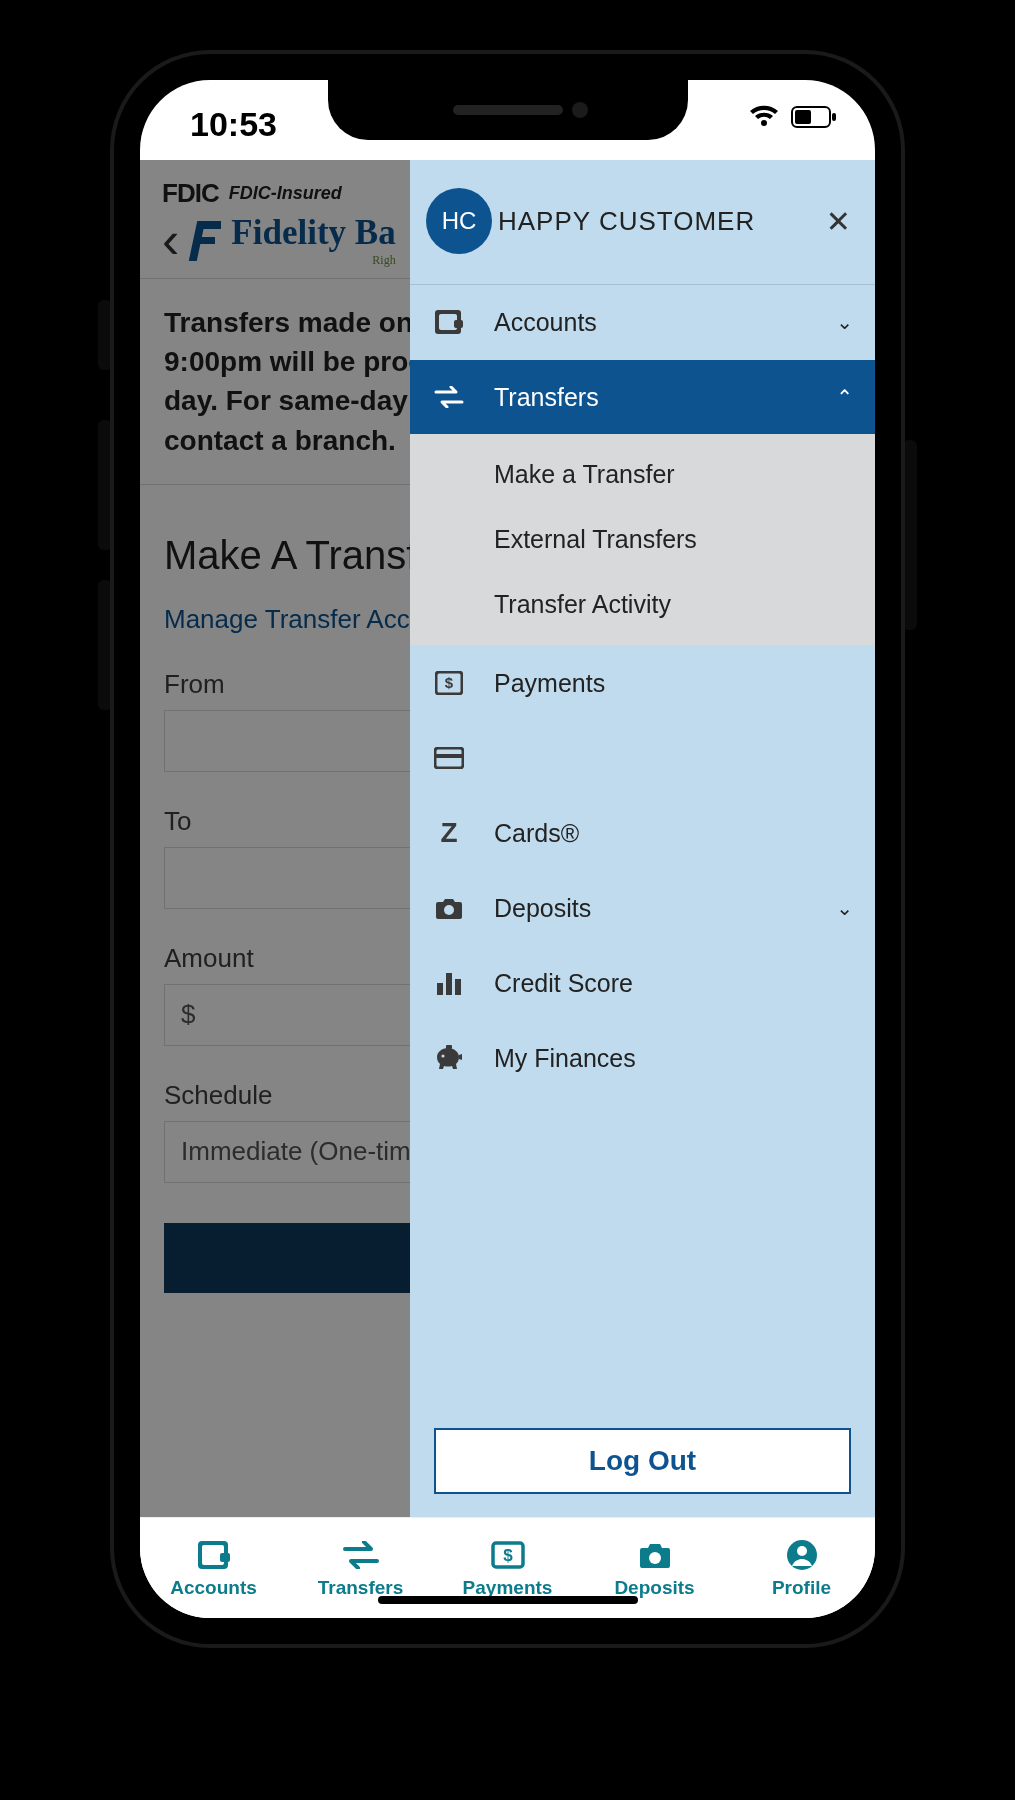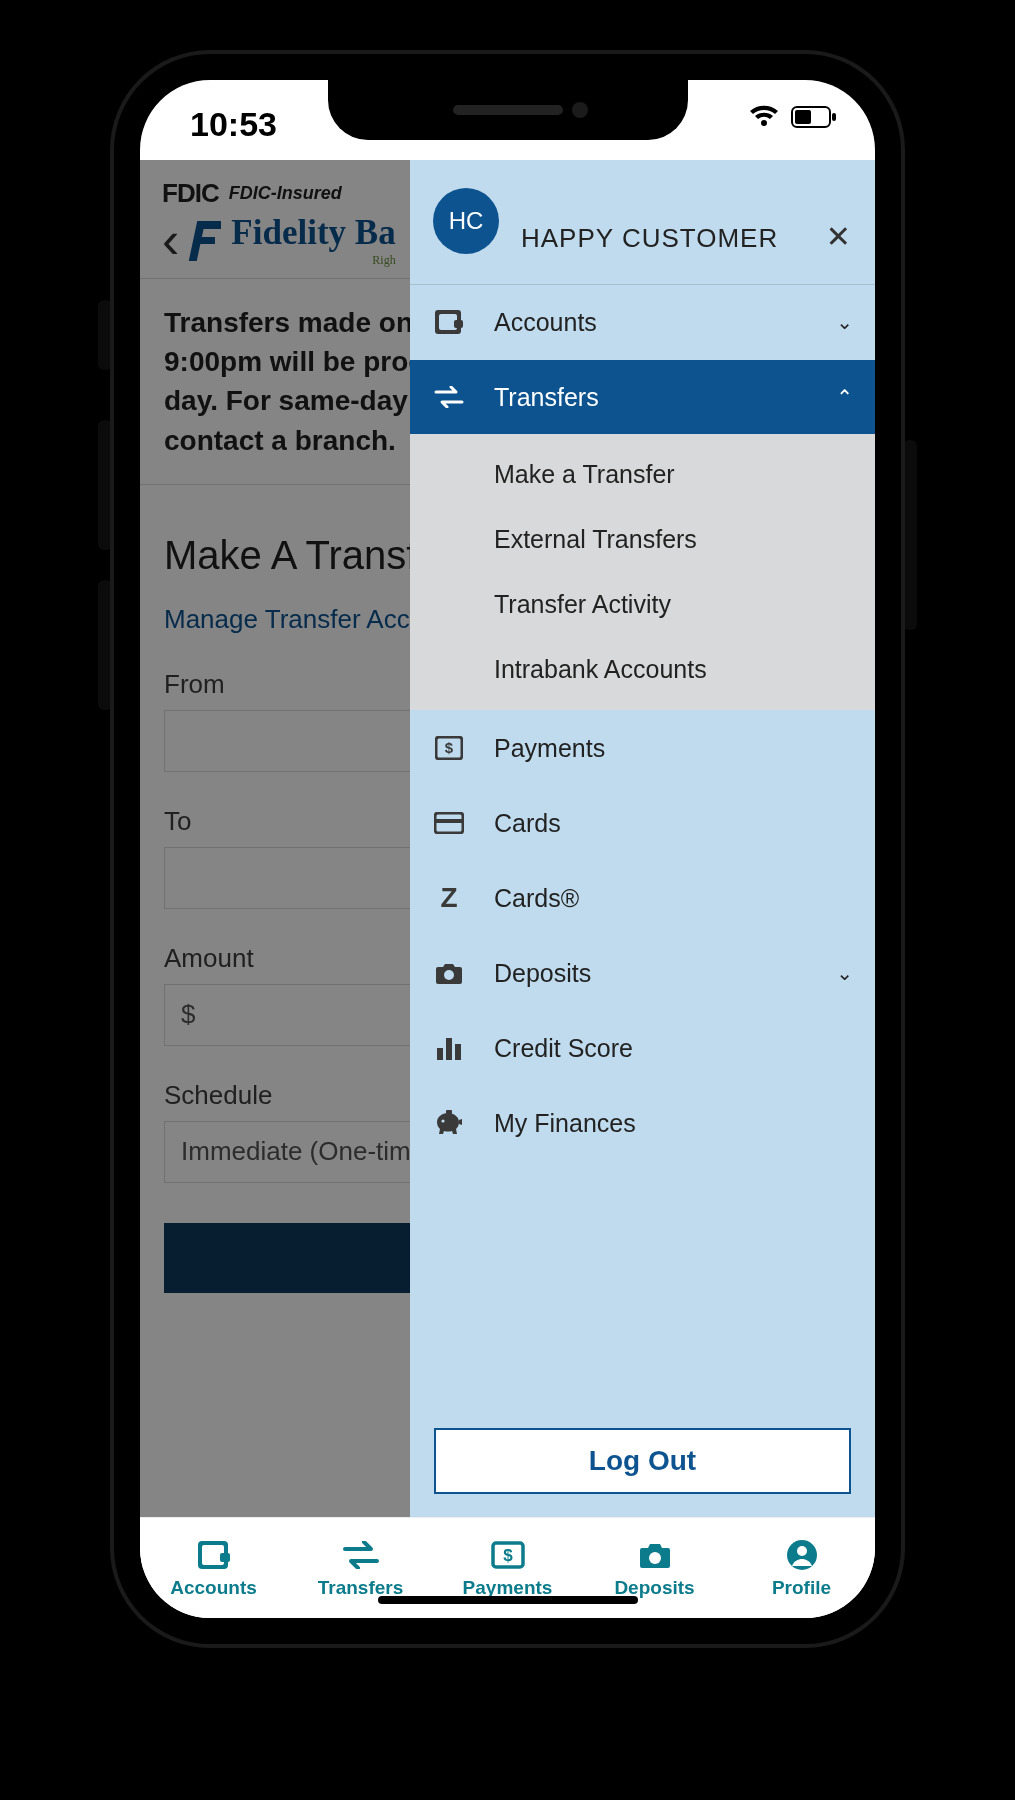--- a/index.html
+++ b/index.html
@@ -62,21 +62,21 @@
   .link{color:var(--brand-blue);font-size:26px;}
   .field{margin-top:34px;}
   .field label{font-size:26px;color:var(--grey-text);display:block;margin-bottom:10px;}
   .field .box{height:60px;border:1px solid var(--light-grey);background:#fff;display:flex;align-items:center;padding:0 16px;font-size:26px;color:#555;}
   .submit{margin-top:40px;height:70px;background:var(--dark-blue);}
   
   .drawer{
     position:absolute;top:80px;right:0;bottom:100px;width:465px;background:var(--pale-blue);
     z-index:30;display:flex;flex-direction:column;
   }
-  .drawer-head{display:flex;align-items:flex-end;gap:22px;padding:28px 24px 30px 23px;}
+  .drawer-head{display:flex;align-items:center;gap:6px;padding:28px 24px 30px 16px;}
   .avatar{width:66px;height:66px;border-radius:50%;background:var(--brand-blue);color:#fff;display:flex;align-items:center;justify-content:center;font-size:24px;font-weight:500;flex-shrink:0;}
   .cust-name{font-size:26px;letter-spacing:1px;color:#222;flex:1;}
   .close-x{font-size:30px;color:#333;}
   .menu{list-style:none;margin:0;padding:0;border-top:1px solid rgba(0,0,0,.12);}
   .menu>li{border-bottom:1px solid rgba(0,0,0,0);}
   .mi{display:flex;align-items:center;gap:28px;padding:0 22px;height:74px;font-size:25px;color:#222;}
   .mi .ico{width:34px;display:flex;justify-content:center;color:#3a3a3a;}
   .mi .lbl{flex:1;}
   .mi .chev{font-size:20px;}
   .mi.active{background:var(--brand-blue);color:#fff;}
@@ -211,21 +211,20 @@
                     <path d="M2 6h20l-5-5M28 16H8l5 5" stroke="#fff" stroke-width="3" fill="none" stroke-linecap="round" stroke-linejoin="round"></path>
                   </svg>
               </span>
               <span class="lbl">Transfers</span>
               <span class="chev">⌃</span>
             </div>
             <div class="submenu">
               <div class="sub">Make a Transfer</div>
               <div class="sub">External Transfers</div>
               <div class="sub">Transfer Activity</div>
-              <div class="sub">Intrabank Accounts</div>
             </div>
           </li>
           <li>
             <div class="mi">
               <span class="ico">
                 <svg width="28" height="24" viewBox="0 0 28 24">
                     <rect x="1" y="1" width="26" height="22" rx="3" fill="none" stroke="#3a3a3a" stroke-width="3"></rect>
                     <text x="14" y="17" text-anchor="middle" font-size="15" font-weight="700" fill="#3a3a3a">$</text>
                   </svg>
               </span>
@@ -233,21 +232,20 @@
             </div>
           </li>
           <li>
             <div class="mi">
               <span class="ico">
                 <svg width="30" height="22" viewBox="0 0 30 22">
                     <rect x="1" y="1" width="28" height="20" rx="3" fill="none" stroke="#3a3a3a" stroke-width="3"></rect>
                     <rect x="1" y="7" width="28" height="4" fill="#3a3a3a"></rect>
                   </svg>
               </span>
-              <span class="lbl">Cards</span>
             </div>
           </li>
           <li>
             <div class="mi">
               <span class="ico">
                 <span style="font-size:28px;font-weight:800;font-family:Arial;display:inline-block;">Z</span>
               </span>
               <span class="lbl">Cards®</span>
             </div>
           </li>

